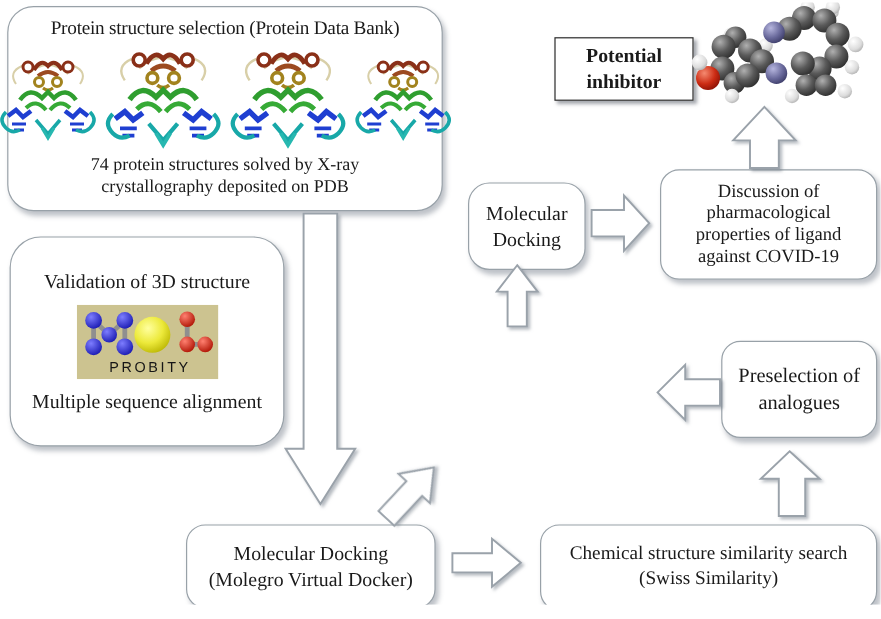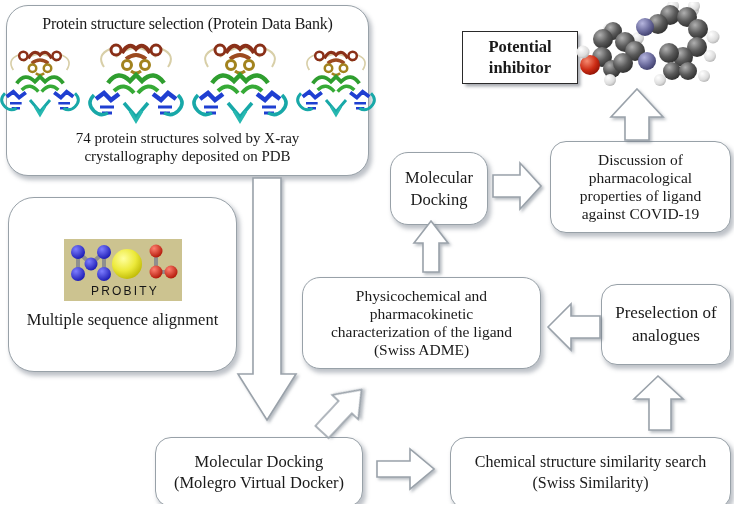--- a/index.html
+++ b/index.html
@@ -114,20 +114,21 @@
         </svg>
       <svg width="84" height="75" viewBox="0 0 100 90">
           <use href="#protein"></use>
         </svg>
     </div>
     <div class="caption pre">74 protein structures solved by X-ray
 crystallography deposited on PDB</div>
   </div>
 
   <div class="box r26" id="box-validation">
+    <div class="title">Validation of 3D structure</div>
     <svg width="118" height="62" viewBox="0 0 118 62">
       <rect x="0" y="0" width="118" height="62" fill="#ccc390"></rect>
       <path d="M14,13 L14,35 M14,13 L27,25 L40,13 M40,13 L40,35 M92,12 L92,33 L107,33" stroke="#8f8f8f" stroke-width="4" fill="none"></path>
       <circle cx="14" cy="13" r="7" fill="url(#gBlue)"></circle>
         <circle cx="14" cy="35" r="7" fill="url(#gBlue)"></circle>
       <circle cx="27" cy="25" r="6.5" fill="url(#gBlue)"></circle>
       <circle cx="40" cy="13" r="7" fill="url(#gBlue)"></circle>
         <circle cx="40" cy="35" r="7" fill="url(#gBlue)"></circle>
       <circle cx="63" cy="25" r="15" fill="url(#gYellow)"></circle>
       <circle cx="92" cy="12" r="6.5" fill="url(#gRed)"></circle>
@@ -181,26 +182,20 @@
 Docking</div>
   </div>
 
   <div class="box r16" id="box-discussion">
     <div class="pre">Discussion of
 pharmacological
 properties of ligand
 against COVID-19</div>
   </div>
 
-  <div class="box r18" id="box-physico">
-    <div class="pre">Physicochemical and
-pharmacokinetic
-characterization of the ligand
-(Swiss ADME)</div>
-  </div>
 
   <div class="box r16" id="box-preselect">
     <div class="pre">Preselection of
 analogues</div>
   </div>
 
   <div class="box r16" id="box-molegro">
     <div class="pre">Molecular Docking
 (Molegro Virtual Docker)</div>
   </div>

